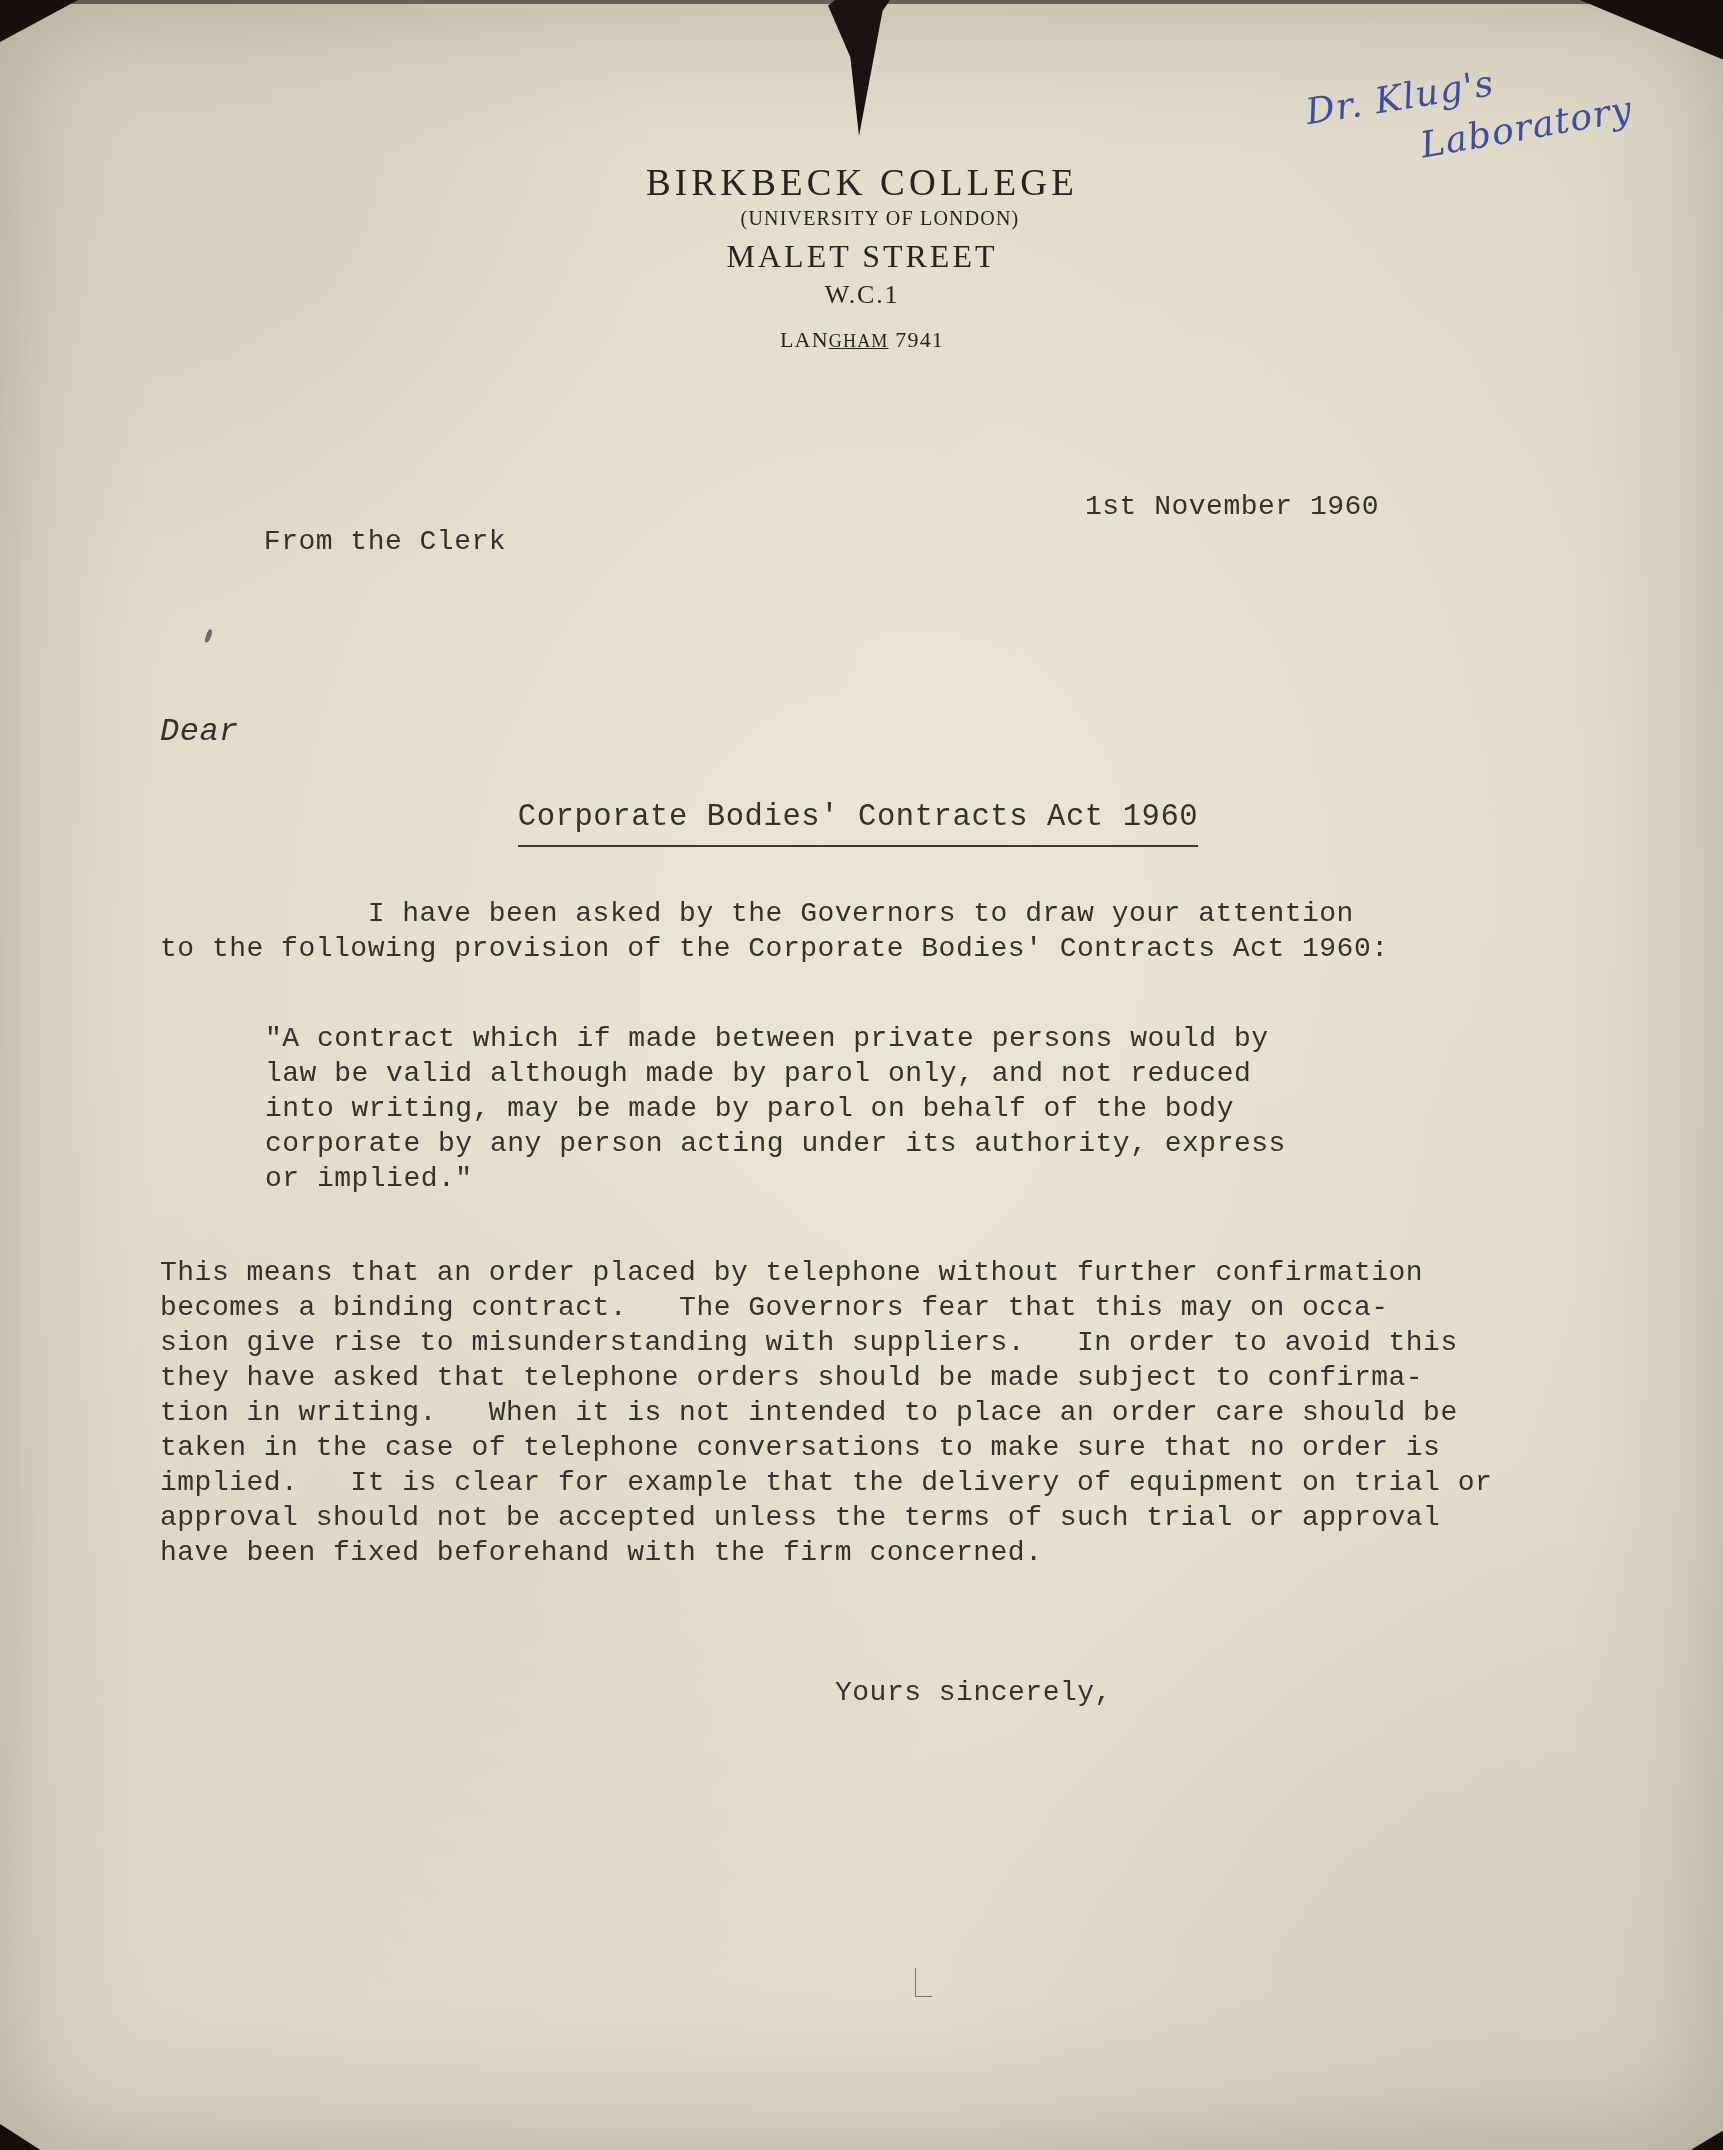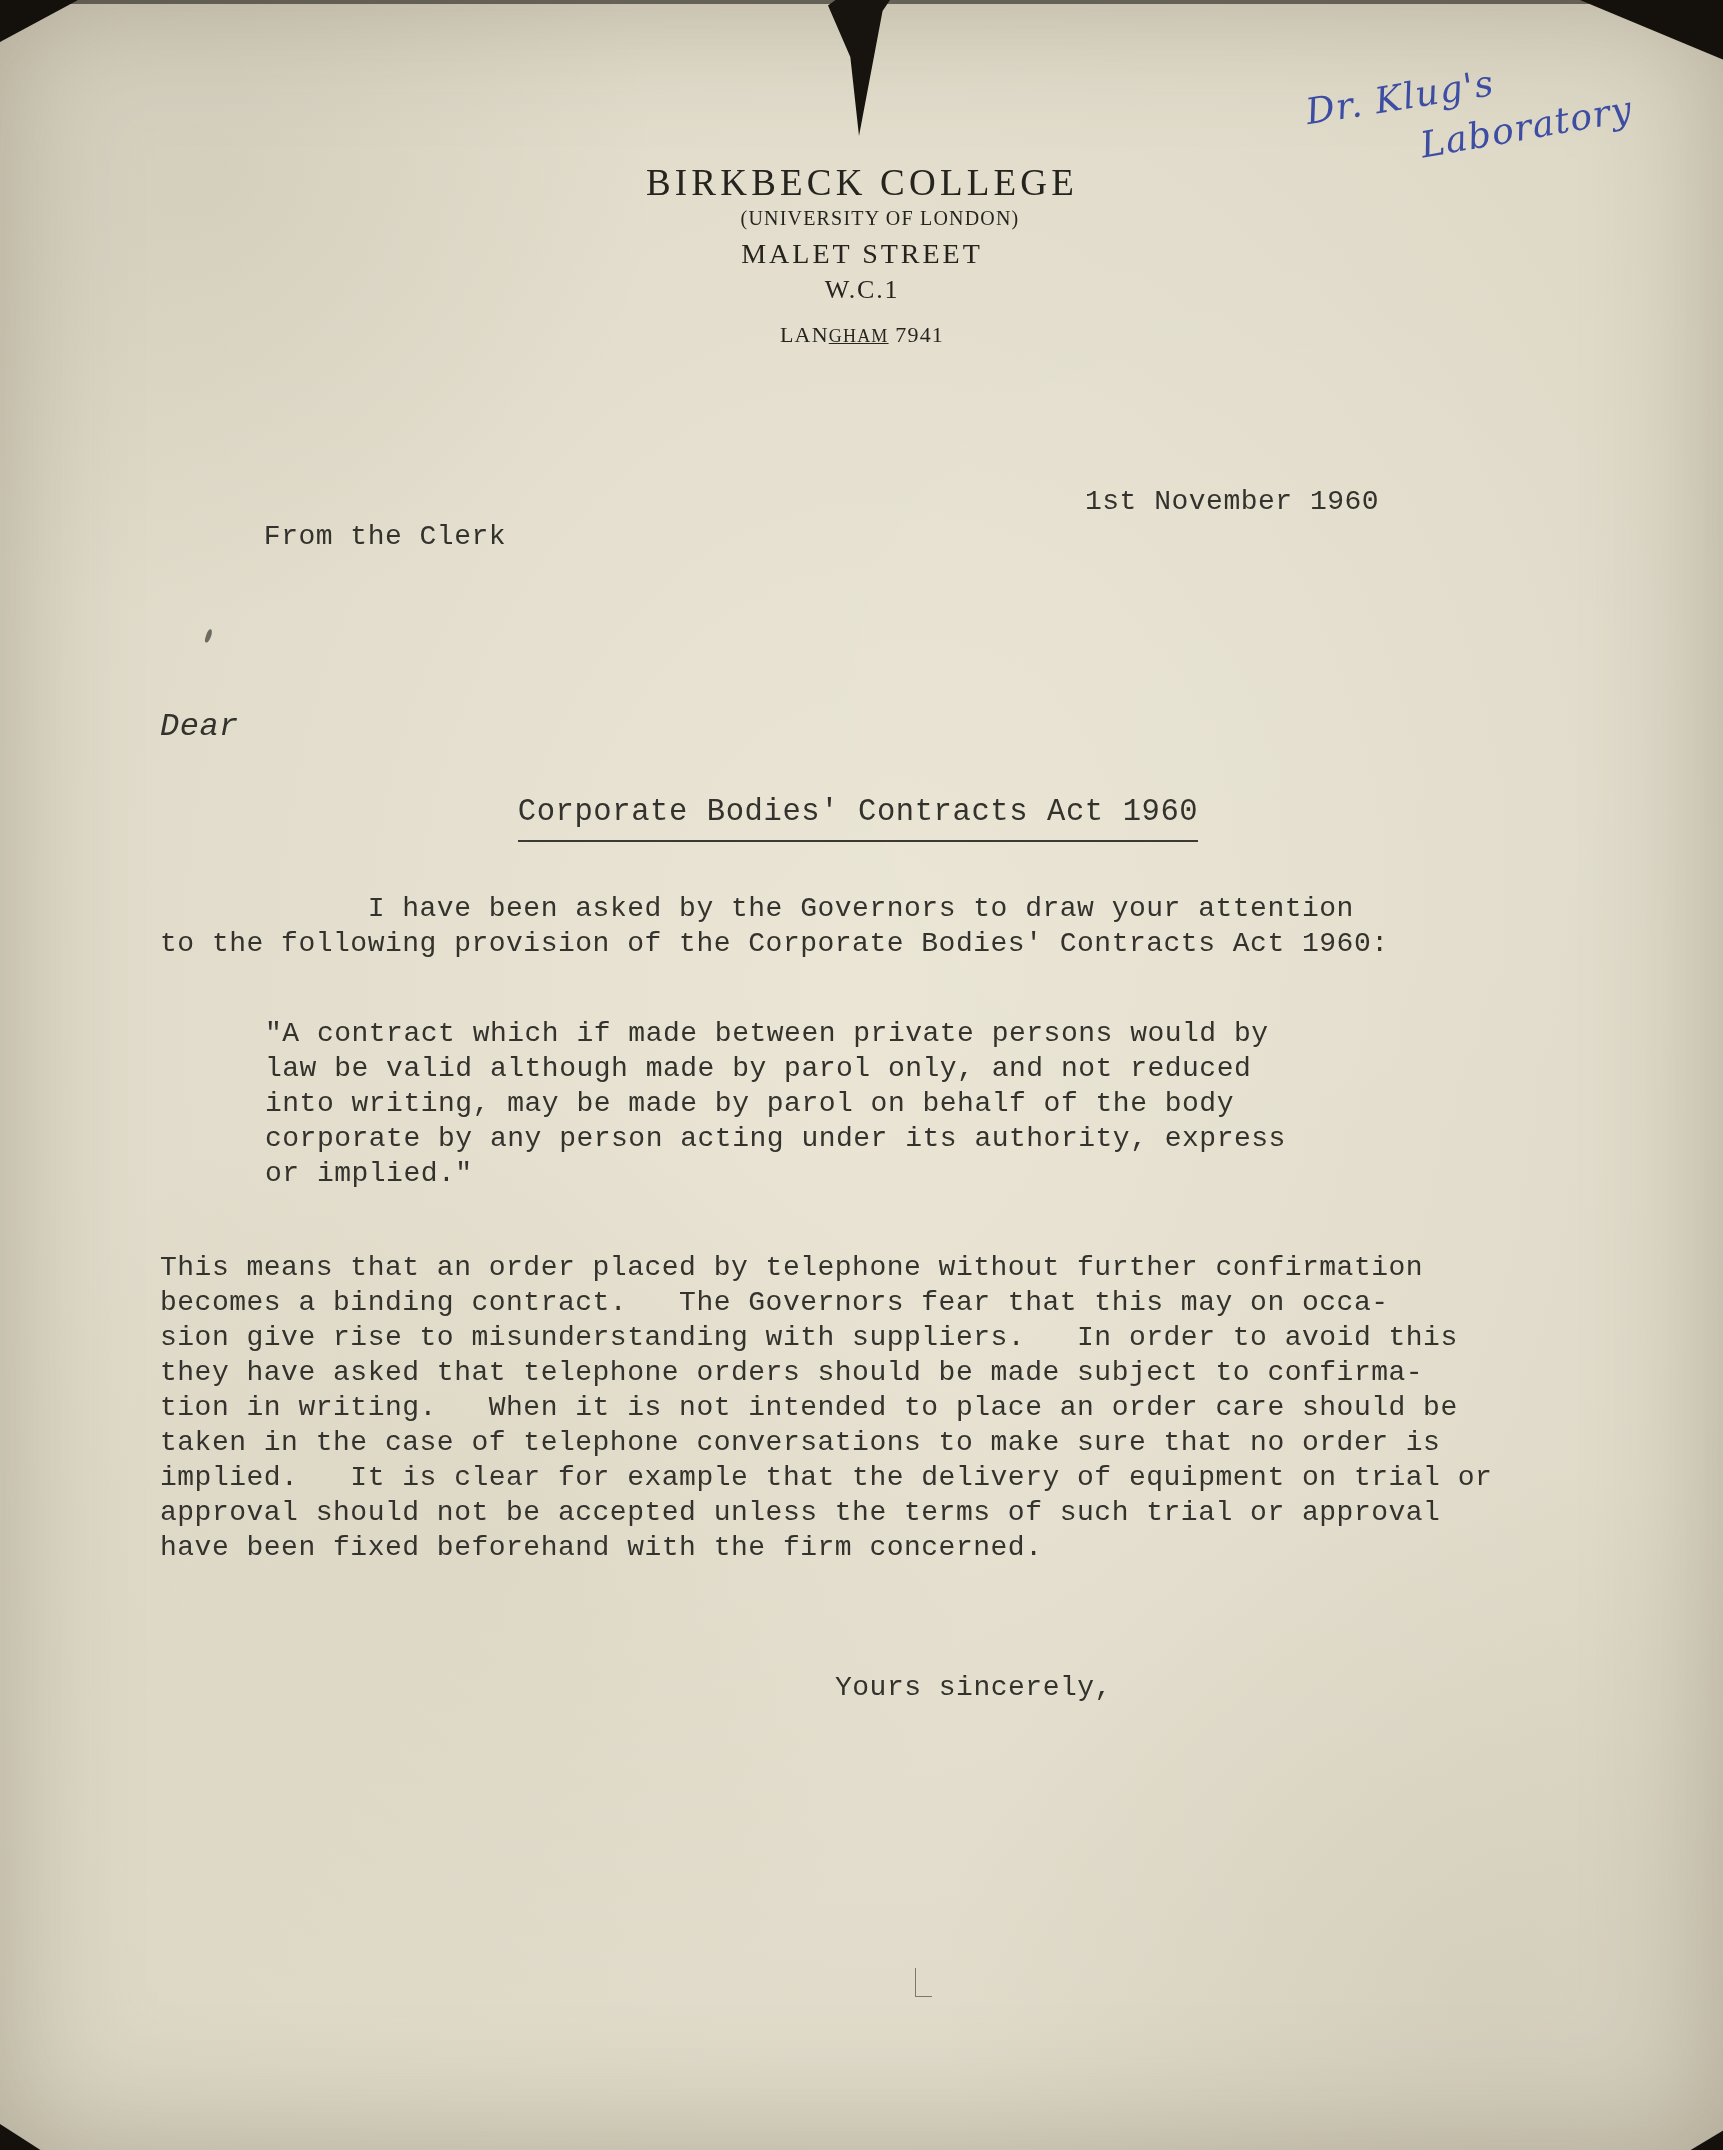--- a/index.html
+++ b/index.html
@@ -59,21 +59,21 @@
 
   
   .letterhead {
     padding-top: 163px;
     text-align: center;
     font-family: "Liberation Serif", "DejaVu Serif", serif;
     color: #26241e;
   }
   .lh-college  { font-size: 37px; letter-spacing: 4.2px; line-height: 40px; }
   .lh-university { font-size: 20px; letter-spacing: 1.2px; margin-top: 3.6px; margin-left: 36px; }
-  .lh-street   { font-size: 28px; letter-spacing: 3px; margin-top: 8.4px; }
+  .lh-street   { font-size: 32px; letter-spacing: 3px; margin-top: 8.4px; }
   .lh-district { font-size: 26px; letter-spacing: 1.8px; margin-top: 4.8px; }
   .lh-phone    { font-size: 22px; letter-spacing: 1.2px; margin-top: 17px; }
   .lh-phone .phone-rest { font-size: 18px; text-decoration: underline; }
 
   
   .content {
     position: relative;
     padding: 0 168px 0 160px;
   }
   .meta-row {

